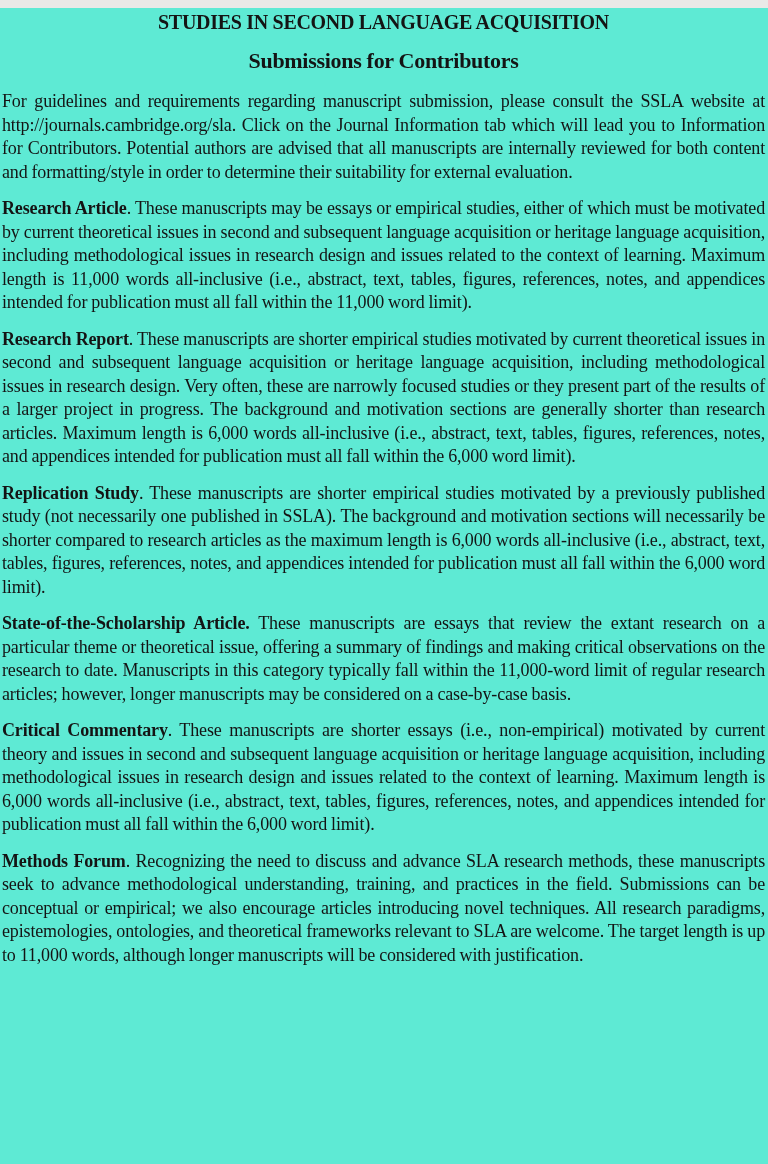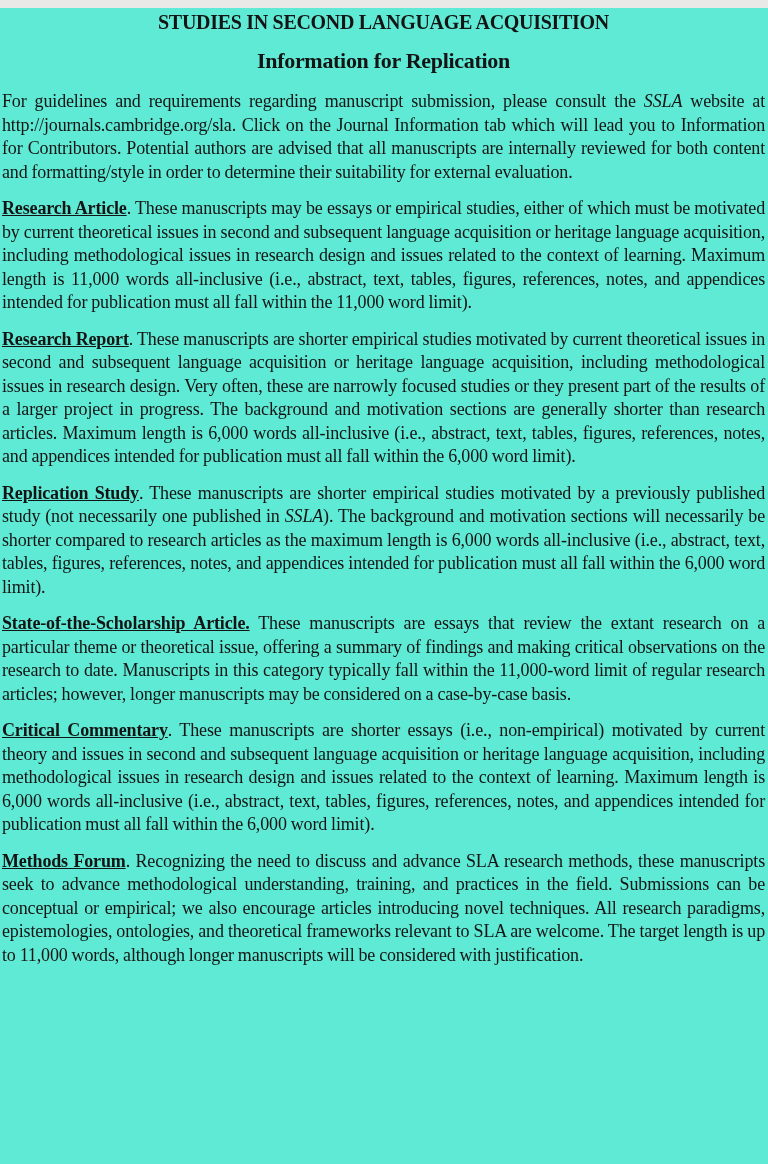--- a/index.html
+++ b/index.html
@@ -35,29 +35,29 @@
   }
   .para {
     font-size: 18px;
     line-height: 23.5px;
     text-align: justify;
     margin: 0 0 13px 0;
     letter-spacing: -0.15px;
     word-spacing: -0.4px;
   }
   .para:last-child { margin-bottom: 0; }
-  .seg-bold { font-weight: bold; text-decoration: underline; }
-  .seg-italic { font-style: italic; }
+  .seg-bold { font-weight: bold; }
+  .seg-italic { }
 </style>
 </head>
 <body>
 
 <div class="page">
   <h1 class="doc-title">STUDIES IN SECOND LANGUAGE ACQUISITION</h1>
-  <h2 class="doc-subtitle">Information for Replication</h2>
+  <h2 class="doc-subtitle">Submissions for Contributors</h2>
   <div>
       <p class="para"><span>For guidelines and requirements regarding manuscript submission, please consult the </span><span class="seg-italic">SSLA</span><span> website at </span><span>http://journals.cambridge.org/sla</span><span>. Click on the Journal Information tab which will lead you to Information for Contributors. Potential authors are advised that all manuscripts are internally reviewed for both content and formatting/style in order to determine their suitability for external evaluation.</span></p>
       <p class="para"><span class="seg-bold">Research Article</span><span>. These manuscripts may be essays or empirical studies, either of which must be motivated by current theoretical issues in second and subsequent language acquisition or heritage language acquisition, including methodological issues in research design and issues related to the context of learning. Maximum length is 11,000 words all-inclusive (i.e., abstract, text, tables, figures, references, notes, and appendices intended for publication must all fall within the 11,000 word limit).</span></p>
       <p class="para"><span class="seg-bold">Research Report</span><span>. These manuscripts are shorter empirical studies motivated by current theoretical issues in second and subsequent language acquisition or heritage language acquisition, including methodological issues in research design. Very often, these are narrowly focused studies or they present part of the results of a larger project in progress. The background and motivation sections are generally shorter than research articles. Maximum length is 6,000 words all-inclusive (i.e., abstract, text, tables, figures, references, notes, and appendices intended for publication must all fall within the 6,000 word limit).</span></p>
       <p class="para"><span class="seg-bold">Replication Study</span><span>. These manuscripts are shorter empirical studies motivated by a previously published study (not necessarily one published in </span><span class="seg-italic">SSLA</span><span>). The background and motivation sections will necessarily be shorter compared to research articles as the maximum length is 6,000 words all-inclusive (i.e., abstract, text, tables, figures, references, notes, and appendices intended for publication must all fall within the 6,000 word limit).</span></p>
       <p class="para"><span class="seg-bold">State-of-the-Scholarship Article.</span><span> These manuscripts are essays that review the extant research on a particular theme or theoretical issue, offering a summary of findings and making critical observations on the research to date. Manuscripts in this category typically fall within the 11,000-word limit of regular research articles; however, longer manuscripts may be considered on a case-by-case basis.</span></p>
       <p class="para"><span class="seg-bold">Critical Commentary</span><span>. These manuscripts are shorter essays (i.e., non-empirical) motivated by current theory and issues in second and subsequent language acquisition or heritage language acquisition, including methodological issues in research design and issues related to the context of learning. Maximum length is 6,000 words all-inclusive (i.e., abstract, text, tables, figures, references, notes, and appendices intended for publication must all fall within the 6,000 word limit).</span></p>
       <p class="para"><span class="seg-bold">Methods Forum</span><span>. Recognizing the need to discuss and advance SLA research methods, these manuscripts seek to advance methodological understanding, training, and practices in the field. Submissions can be conceptual or empirical; we also encourage articles introducing novel techniques. All research paradigms, epistemologies, ontologies, and theoretical frameworks relevant to SLA are welcome. The target length is up to 11,000 words, although longer manuscripts will be considered with justification.</span></p>
     </div>
 </div>

